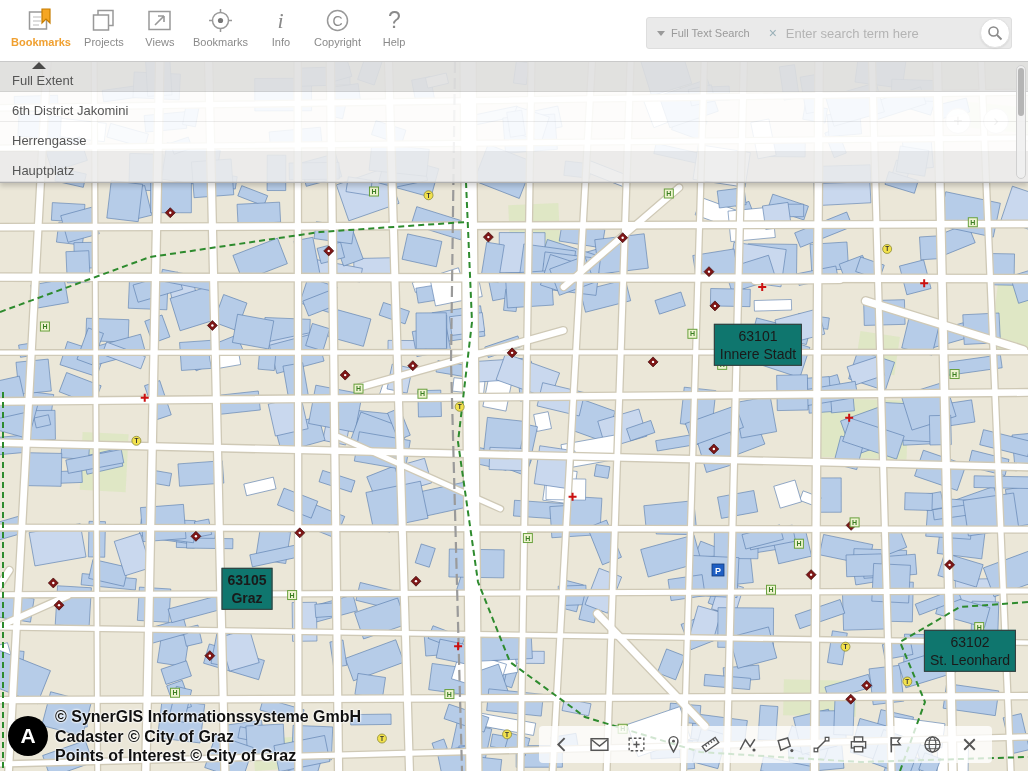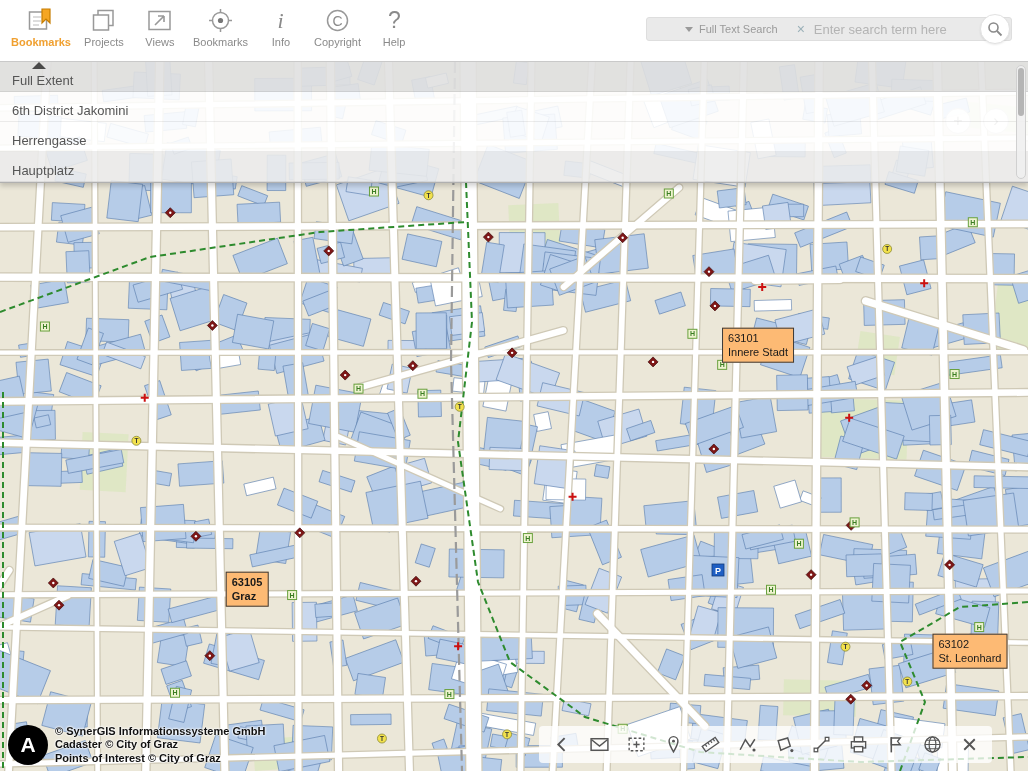--- a/index.html
+++ b/index.html
@@ -10,23 +10,23 @@
   .topbar { position:absolute; top:0; left:0; right:0; height:62px; background:#fff;
             border-bottom:1px solid #c9c9c9; z-index:30; display:flex; align-items:flex-start; }
   .tb-buttons { display:flex; align-items:flex-start; padding-left:6px; }
   .tb-btn { display:flex; flex-direction:column; align-items:center; gap:2px; min-width:56px;
             padding:7px 5px 4px 5px; cursor:pointer; }
   .tb-btn .lbl { font-size:11px; color:#8a8a8a; white-space:nowrap;text-align:center; }
   .tb-btn.active .lbl { color:#f0a030; font-weight:bold; }
   .tb-icon { width:27px; height:27px; }
 
   
-  .search-wrap { position:absolute; right:16px; top:17px; width:366px; height:24px;
+  .search-wrap { position:absolute; right:16px; top:17px; width:366px; height:32px;
                  background:#eaeaea; border:1px solid #dedede; border-radius:3px;
-                 display:flex; align-items:center; z-index:31;padding-left:28px; }
+                 display:flex; align-items:center; z-index:31; }
   .mode { display:flex; align-items:center; gap:6px; padding:0 10px; cursor:pointer; }
   .caret { width:0; height:0; border-left:4px solid transparent; border-right:4px solid transparent;
            border-top:5px solid #9a9a9a; }
   .mode-lbl { font-size:11px; color:#9a9a9a; white-space:nowrap; }
   .clear-x { color:#9ab0b8; font-size:14px; padding:0 9px; cursor:pointer; }
   .search-wrap input { flex:1; min-width:0; border:none; background:transparent; outline:none;
                        font-size:13px; color:#555; font-family:"Liberation Sans",sans-serif; }
   .search-wrap input::placeholder { color:#b4b4b4; }
   .mag-btn { width:30px; height:30px; border-radius:50%; background:#fff; border:1px solid #e2e2e2;
              display:flex; align-items:center; justify-content:center; margin-right:1px; cursor:pointer;
@@ -45,29 +45,29 @@
   .panel-scroll { position:absolute; top:3px; right:2px; bottom:3px; width:10px;
                   background:rgba(240,240,240,0.9); border:1px solid #d0d0d0; border-radius:5px; }
   .panel-thumb { position:absolute; top:2px; left:1px; width:6px; height:48px; background:#b5b5b5; border-radius:3px; }
 
   
   #map { position:absolute; top:62px; left:0; width:1028px; height:709px; background:#ebe7d8; z-index:1; }
   #map-svg { position:absolute; top:0; left:0; }
   .map-ctl { position:absolute; width:26px; height:26px; border-radius:50%;
              background:rgba(252,252,252,0.92); border:1px solid #cfcfcf; color:#9a9a9a;
              display:flex; align-items:center; justify-content:center; font-size:16px; z-index:2; cursor:pointer; }
-  .dlabel { position:absolute; transform:translate(-50%,-50%); background:#fdba74; border:1px solid #3a3a3a;
-            padding:2px 5px; font-size:11px; color:#1a1a1a; line-height:1.3; z-index:3;
+  .dlabel { position:absolute; transform:translate(-50%,-50%); background:#0f766e; border:1px solid #3a3a3a;
+            padding:2px 5px; text-align:center; font-size:14px; color:#1a1a1a; line-height:1.3; z-index:3;
             white-space:nowrap; }
 
   
   .attrib { position:absolute; left:8px; bottom:6px; display:flex; align-items:center; gap:7px; z-index:10; }
   .logo { width:40px; height:40px; border-radius:50%; background:#000; color:#fff; display:flex;
           align-items:center; justify-content:center; font-weight:bold; font-size:21px; }
-  .attrib-lines div { font-size:11px; font-weight:bold; color:#101010; line-height:1.2;
+  .attrib-lines div { font-size:16px; font-weight:bold; color:#101010; line-height:1.2;
             text-shadow:0 0 2px #fff, 0 0 2px #fff, 0 0 3px #fff; }
 
   
   .btoolbar { position:absolute; right:36px; bottom:8px; height:37px; padding:0 12px;
               background:rgba(255,255,255,0.78); border-radius:4px; display:flex; align-items:center;
               gap:15px; z-index:10; }
   .bt-btn { width:22px; height:22px; display:flex; align-items:center; justify-content:center; cursor:pointer; }
   .bt-btn svg { width:21px; height:21px; }
 </style>
 </head>

